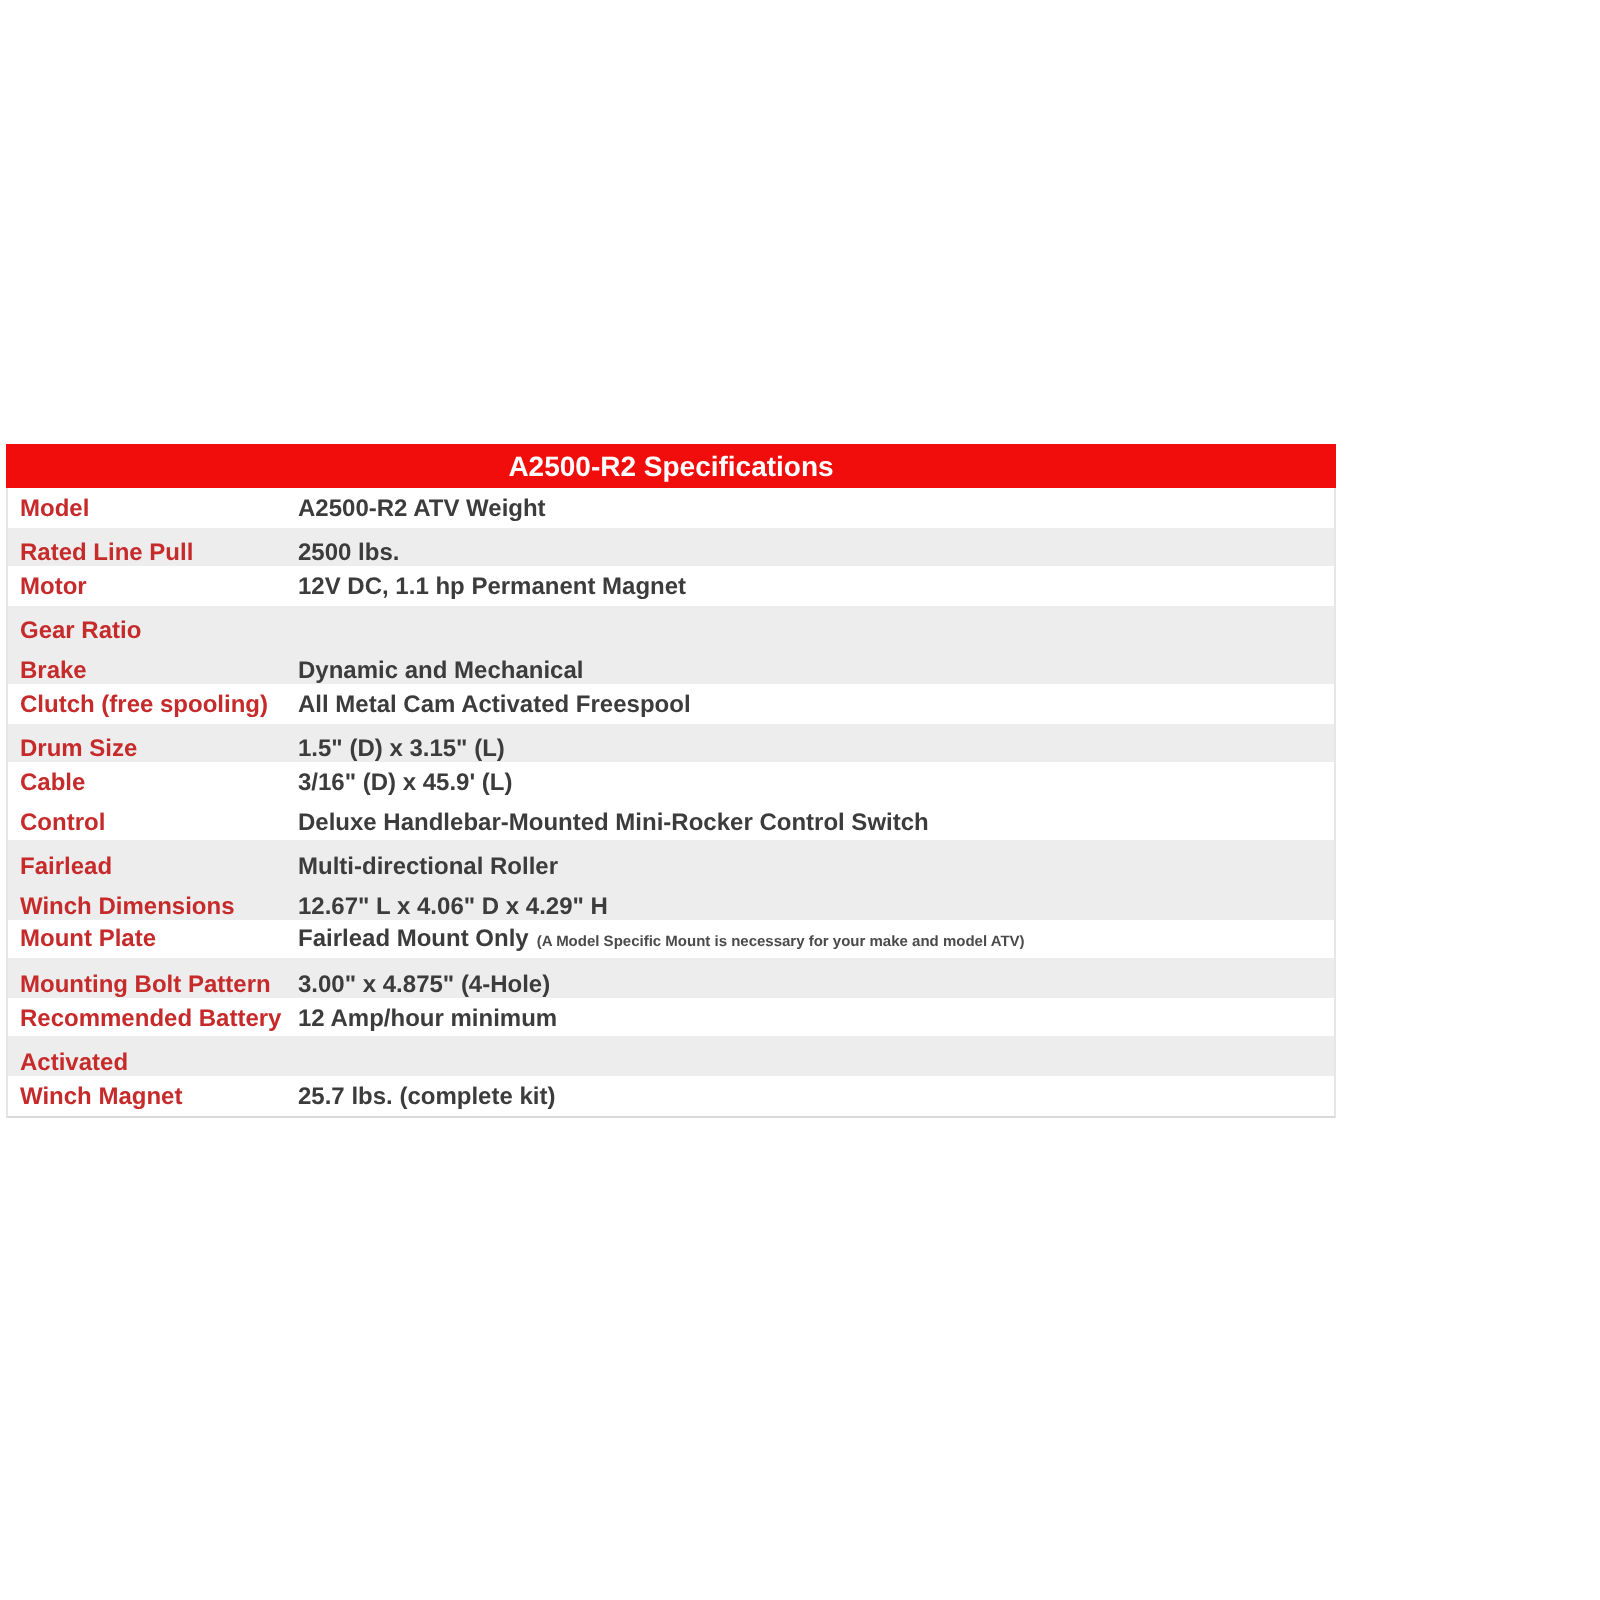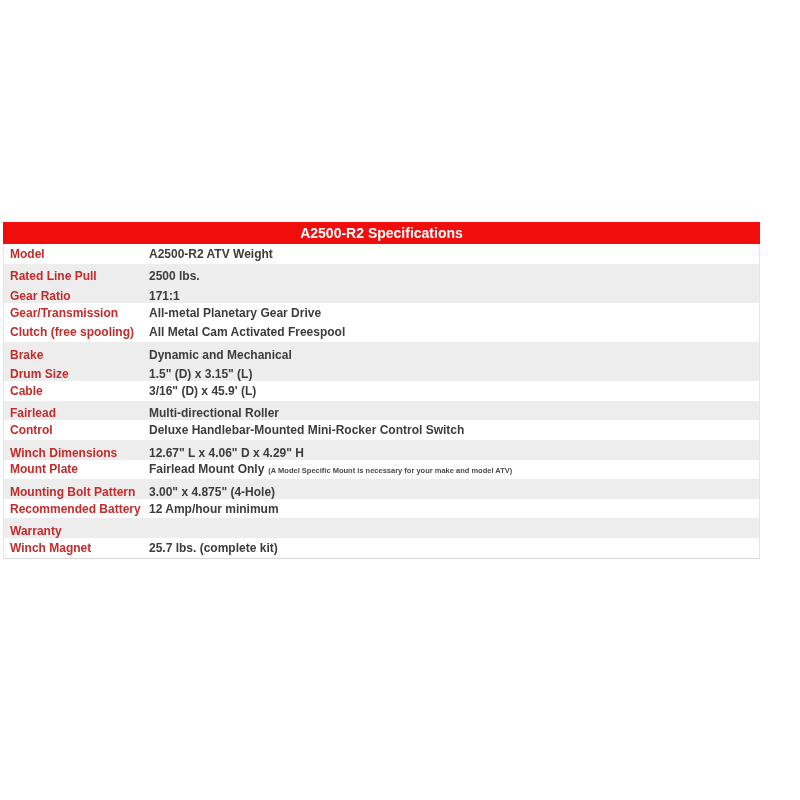--- a/index.html
+++ b/index.html
@@ -7,21 +7,21 @@
     width: 800px; height: 800px;
     background: #ffffff;
     font-family: "Liberation Sans", sans-serif;
     position: relative;
     overflow: hidden;
   }
   .spec-table {
     position: absolute;
     left: 3px;
     top: 222px;
-    width: 757px;
+    width: 665px;
   }
   .spec-header {
     height: 22px;
     line-height: 22px;
     text-align: center;
     background: var(--header-bg, #f20d0d);
     color: var(--header-text, #ffffff);
     font-weight: bold;
     font-size: 14px;
   }
@@ -78,74 +78,71 @@
     </div>
   </div>
 
   <div class="spec-row alt">
     <div class="spec-label">Rated Line Pull</div>
     <div class="spec-value">
       <span class="value-main">2500 lbs.</span>
     </div>
   </div>
 
+  <div class="spec-row">
+    <div class="spec-label">Motor</div>
+    <div class="spec-value">
+      <span class="value-main">12V DC, 1.1 hp Permanent Magnet</span>
+    </div>
+  </div>
 
   <div class="spec-row alt">
     <div class="spec-label">Gear Ratio</div>
-    <div class="spec-value">
-      <span class="value-main">171:1</span>
-    </div>
   </div>
 
-  <div class="spec-row">
-    <div class="spec-label">Gear/Transmission</div>
+
+  <div class="spec-row alt">
+    <div class="spec-label">Brake</div>
     <div class="spec-value">
-      <span class="value-main">All-metal Planetary Gear Drive</span>
+      <span class="value-main">Dynamic and Mechanical</span>
     </div>
   </div>
 
   <div class="spec-row">
     <div class="spec-label">Clutch (free spooling)</div>
     <div class="spec-value">
       <span class="value-main">All Metal Cam Activated Freespool</span>
-    </div>
-  </div>
-
-  <div class="spec-row alt">
-    <div class="spec-label">Brake</div>
-    <div class="spec-value">
-      <span class="value-main">Dynamic and Mechanical</span>
     </div>
   </div>
 
   <div class="spec-row alt">
     <div class="spec-label">Drum Size</div>
     <div class="spec-value">
       <span class="value-main">1.5" (D) x 3.15" (L)</span>
     </div>
   </div>
 
   <div class="spec-row">
     <div class="spec-label">Cable</div>
     <div class="spec-value">
       <span class="value-main">3/16" (D) x 45.9' (L)</span>
     </div>
   </div>
 
+  <div class="spec-row">
+    <div class="spec-label">Control</div>
+    <div class="spec-value">
+      <span class="value-main">Deluxe Handlebar-Mounted Mini-Rocker Control Switch</span>
+    </div>
+  </div>
+
   <div class="spec-row alt">
     <div class="spec-label">Fairlead</div>
     <div class="spec-value">
       <span class="value-main">Multi-directional Roller</span>
-    </div>
-  </div>
-
-  <div class="spec-row">
-    <div class="spec-label">Control</div>
-    <div class="spec-value">
-      <span class="value-main">Deluxe Handlebar-Mounted Mini-Rocker Control Switch</span>
     </div>
   </div>
 
   <div class="spec-row alt">
     <div class="spec-label">Winch Dimensions</div>
     <div class="spec-value">
       <span class="value-main">12.67" L x 4.06" D x 4.29" H</span>
     </div>
   </div>
 
@@ -164,21 +161,21 @@
   </div>
 
   <div class="spec-row">
     <div class="spec-label">Recommended Battery</div>
     <div class="spec-value">
       <span class="value-main">12 Amp/hour minimum</span>
     </div>
   </div>
 
   <div class="spec-row alt">
-    <div class="spec-label">Warranty</div>
+    <div class="spec-label">Activated</div>
   </div>
 
   <div class="spec-row">
     <div class="spec-label">Winch Magnet</div>
     <div class="spec-value">
       <span class="value-main">25.7 lbs. (complete kit)</span>
     </div>
   </div>
 </div>
 </div>

